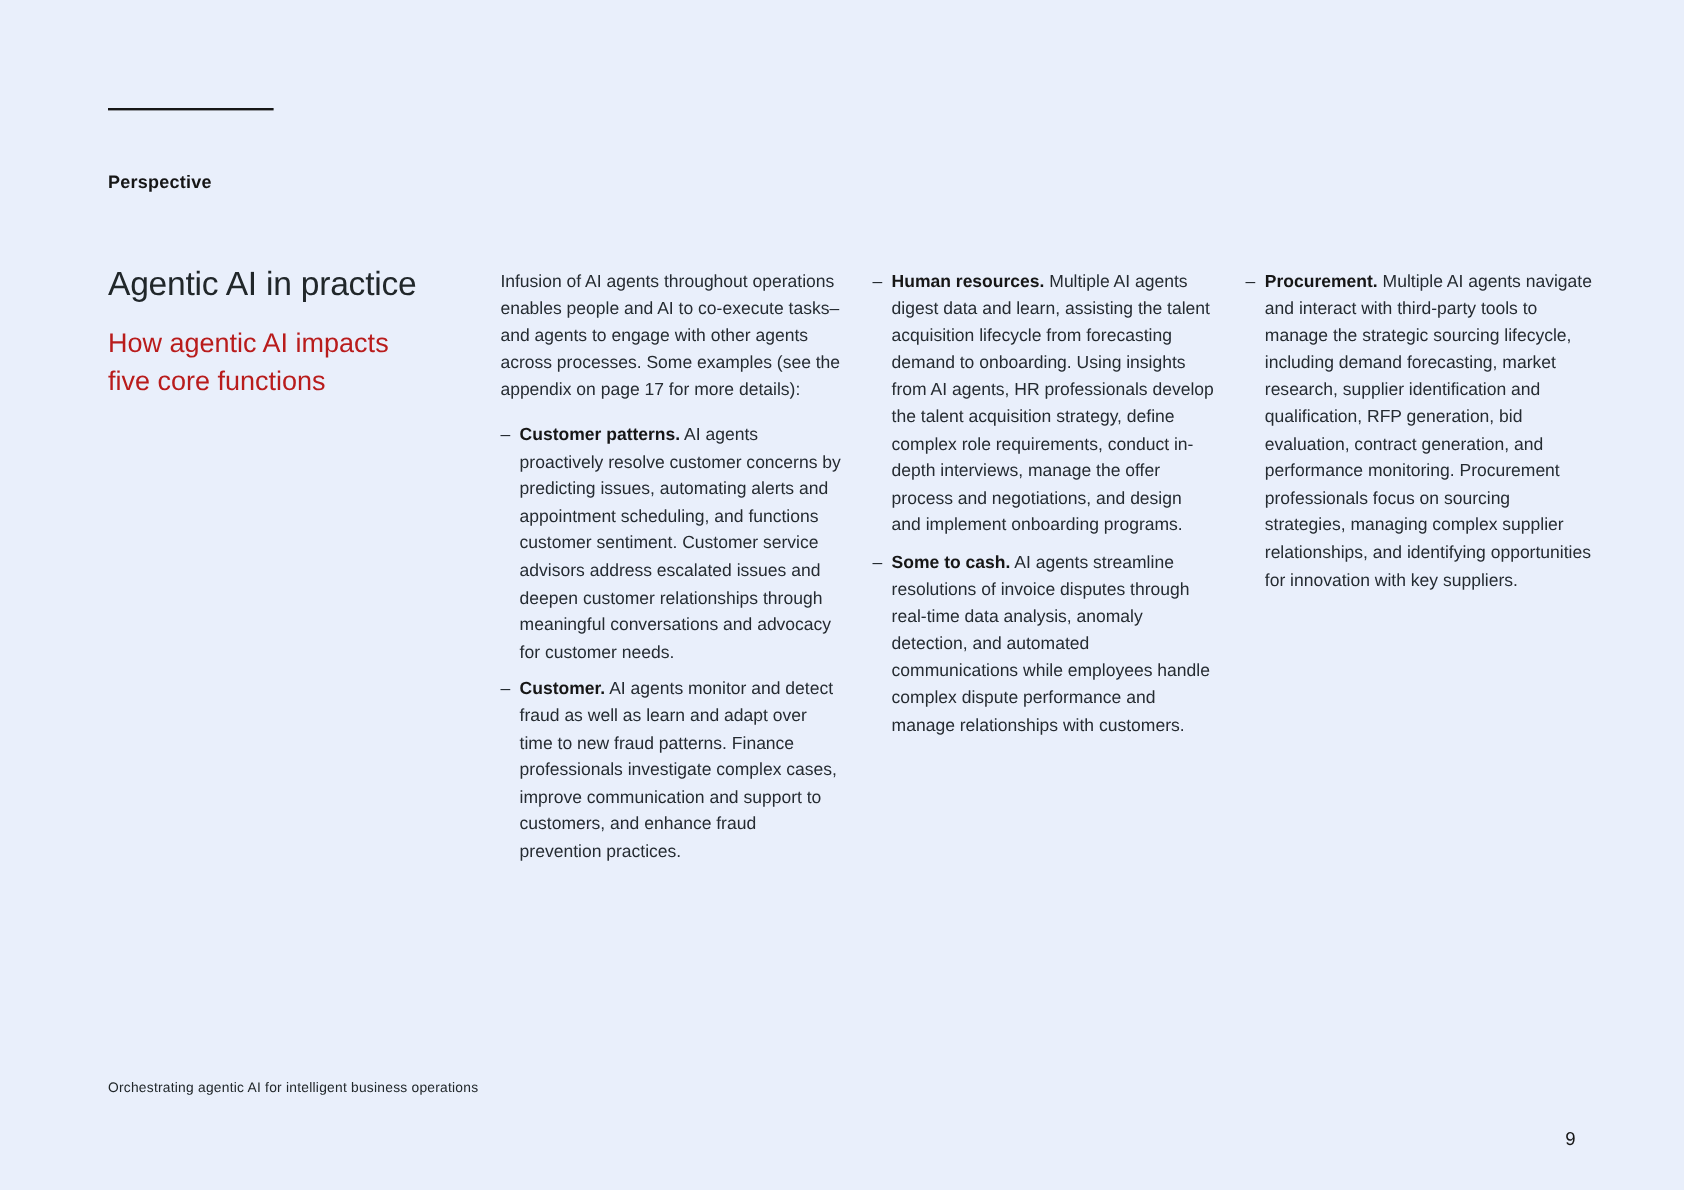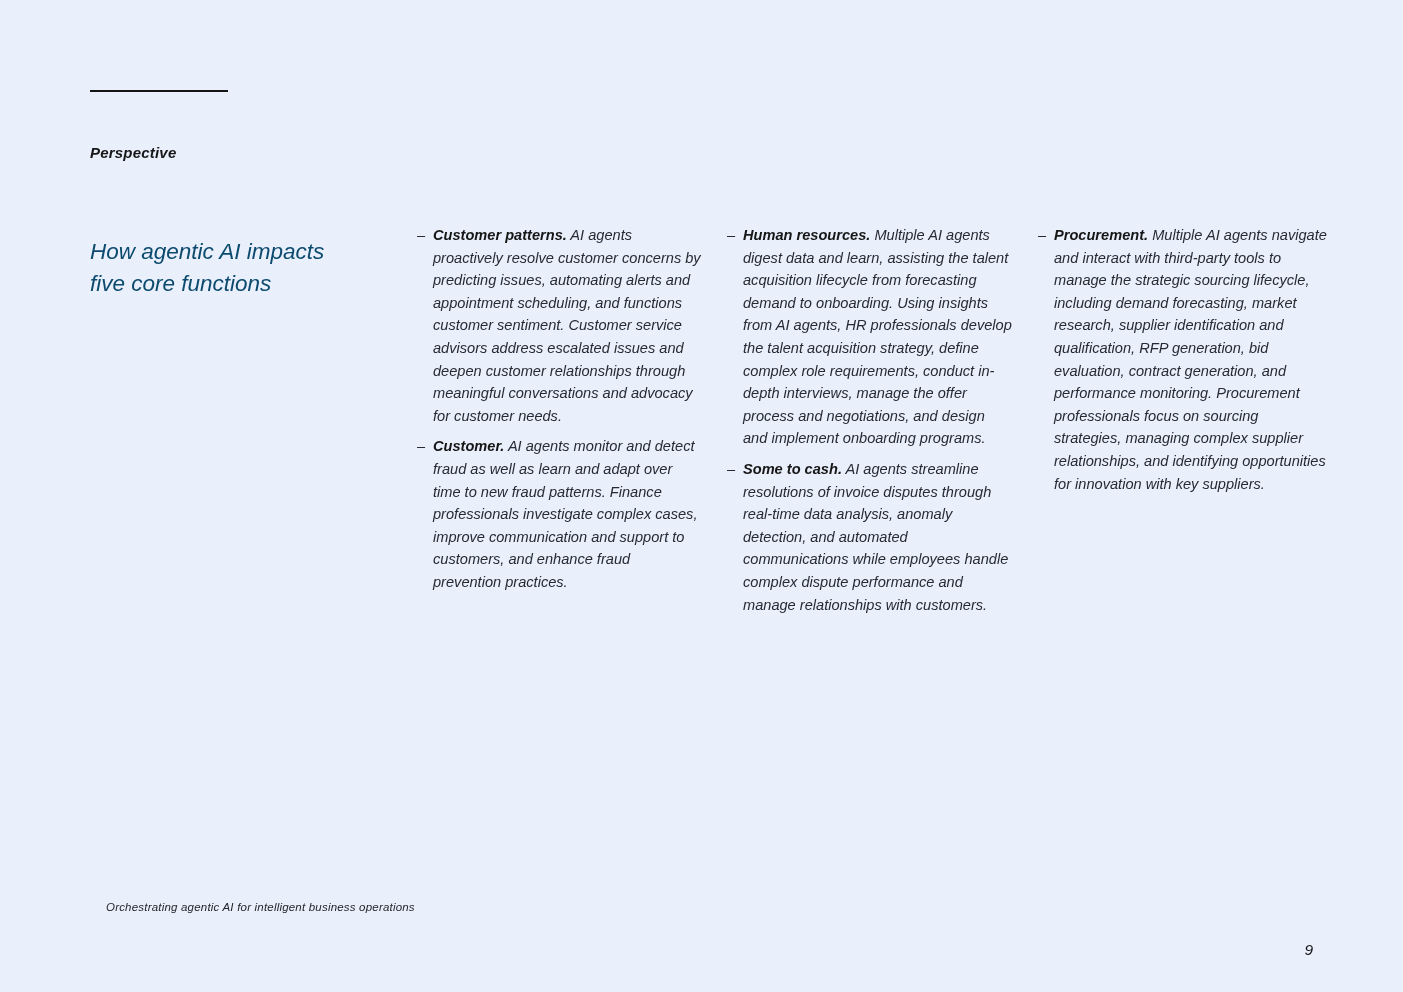--- a/index.html
+++ b/index.html
@@ -1,15 +1,15 @@
 <!DOCTYPE html>
 <html><head>
 <meta charset="utf-8">
 <style>
-  * { box-sizing: border-box; font-style: italic; }
+  * { box-sizing: border-box; }
   html, body { margin: 0; padding: 0; }
   body {
     width: 1403px;
     height: 992px;
     background: #e9effb;
     font-family: "Liberation Sans", sans-serif;
     color: #21272a;
     position: relative;
     overflow: hidden;
   }
@@ -42,21 +42,21 @@
     font-weight: 400;
     letter-spacing: -0.2px;
     line-height: 34px;
     color: #21272a;
   }
   .page-subtitle {
     margin: 16px 0 0 0;
     font-size: 22.5px;
     font-weight: 400;
     line-height: 32px;
-    color: #0c4a6e;
+    color: #b91c1c;
     width: 262px;
   }
   .col {
     position: absolute;
     top: 224px;
     font-size: 14.6px;
     line-height: 22.6px;
     color: #252b31;
   }
   .col-1 { left: 417px; width: 285px; }
@@ -80,42 +80,43 @@
     color: #161616;
     text-align: center;
   }
   .footer-title {
     position: absolute;
     left: 90px;
     top: 901px;
     font-size: 11.5px;
     letter-spacing: 0.2px;
     color: #21272a;
-    margin-left: 16px;
   }
   .page-number {
     position: absolute;
     right: 90px;
     top: 941px;
     font-size: 15.5px;
     color: #161616;
   }
 </style>
 </head>
 <body>
 
 <div class="top-rule"></div>
 
 <div class="eyebrow">Perspective</div>
 
 <div class="title-block">
+  <h1 class="page-title">Agentic AI in practice</h1>
   <h2 class="page-subtitle">How agentic AI impacts five core functions</h2>
 </div>
 
 <div class="col col-1">
+  <p class="intro">Infusion of AI agents throughout operations enables people and AI to co-execute tasks–and agents to engage with other agents across processes. Some examples (see the appendix on page 17 for more details):</p>
 
   <div class="bullet">
     <span class="dash">–</span>
     <span class="term">Customer patterns.</span>
     <span class="btext">AI agents proactively resolve customer concerns by predicting issues, automating alerts and appointment scheduling, and functions customer sentiment. Customer service advisors address escalated issues and deepen customer relationships through meaningful conversations and advocacy for customer needs.</span>
   </div>
 
   <div class="bullet">
     <span class="dash">–</span>
     <span class="term">Customer.</span>

